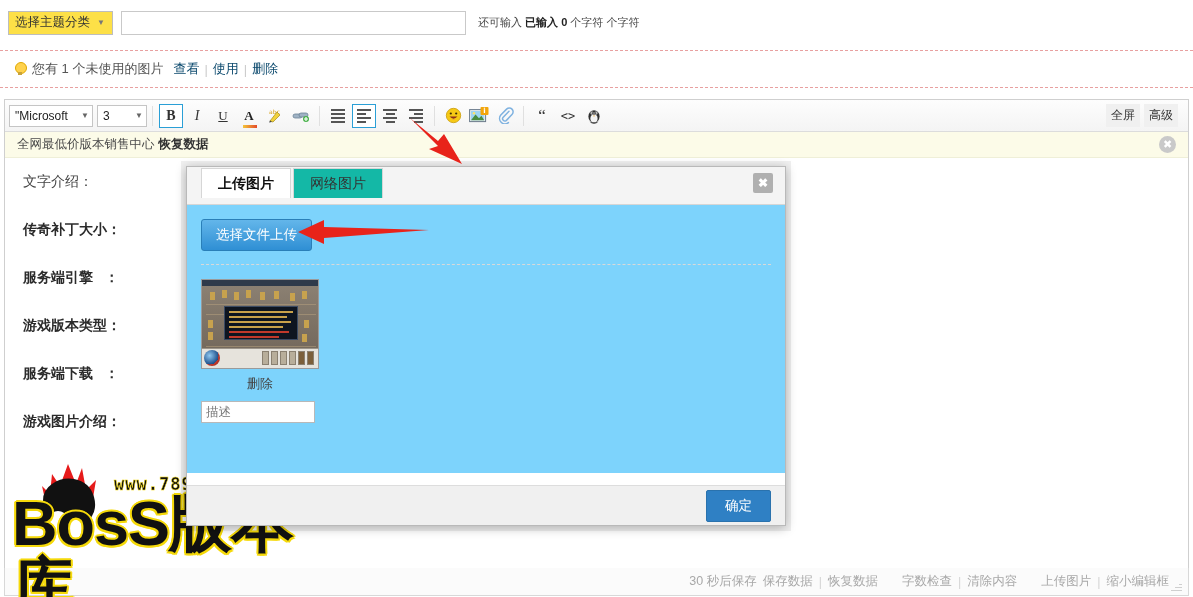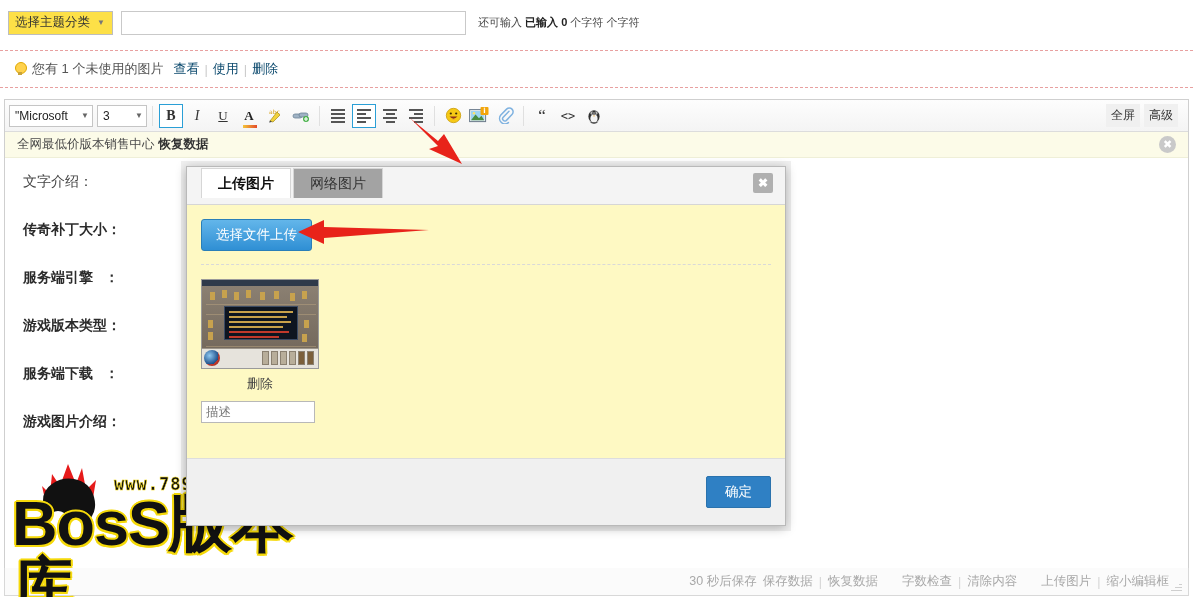--- a/index.html
+++ b/index.html
@@ -140,32 +140,32 @@
     box-shadow:0 2px 10px rgba(0,0,0,.28);
     outline:5px solid rgba(0,0,0,.06);
   }
   .modal-tabs{
     height:38px; background:#f4f4f4; border-bottom:1px solid #d6d6d6;
     display:flex; align-items:flex-start; padding-left:14px; position:relative;
   }
   .mtab{
     height:30px; padding:0 16px; display:flex; align-items:center;
     font-size:14px; color:#333; border:1px solid #d6d6d6; border-bottom:none;
-    background:#a3a3a3; margin-right:2px; position:relative; top:1px; cursor:pointer;
+    background:#14b8a6; margin-right:2px; position:relative; top:1px; cursor:pointer;
   }
   .mtab.active{ background:#fff; font-weight:bold; color:#111; }
   .modal-close{
     position:absolute; right:12px; top:6px; width:20px; height:20px;
     background:#b0b0b0; color:#fff; font-size:12px; font-weight:bold;
     display:flex; align-items:center; justify-content:center; cursor:pointer;
     border-radius:2px;
   }
   .modal-body{
     position:absolute; left:0; top:38px; right:0; bottom:52px;
-    background:#fef9c3; padding:14px 14px 16px 14px; overflow:hidden;
+    background:#7dd3fc; padding:14px 14px 16px 14px; overflow:hidden;
   }
   .btn-upload{
     display:inline-block; padding:6px 14px; font-size:13.5px; color:#fff;
     background:linear-gradient(#63b6ea,#2f8fd4); border:1px solid #2a7fb8;
     border-radius:3px; cursor:pointer;
   }
   .dash-sep{ border-top:1px dashed #d9d9d9; margin:13px 0 0 0; }
 
   .thumb-wrap{ margin-top:14px; width:120px; }
   .thumb{
@@ -200,21 +200,21 @@
   }
   .desc-input{
     margin-top:8px; width:114px; height:22px; border:1px solid #b8b8b8;
     font-size:12.5px; padding:0 4px; color:#888; outline:none;
     font-family:"Liberation Sans", sans-serif;
   }
   .hint-block{ margin-top:13px; padding-top:13px; border-top:1px dashed #d9d9d9; position:relative; }
   .hint-row1{ font-size:13px; color:#555; display:flex; align-items:flex-start; }
   .hint-row2{ font-size:13px; color:#555; margin-top:4px; padding-left:21px; }
   .modal-footer{
-    position:absolute; left:0; right:0; bottom:0; height:67px;
+    position:absolute; left:0; right:0; bottom:0; height:40px;
     background:#f0f0f0; border-top:1px solid #ddd;
     display:flex; align-items:center; justify-content:flex-end; padding-right:14px;
   }
   .btn-ok{
     background:#2f80c4; color:#fff; font-size:13.5px; border:1px solid #2a72ad;
     padding:6px 18px; cursor:pointer; border-radius:2px;
   }
 
   
   .arrow{ position:absolute; pointer-events:none; }

